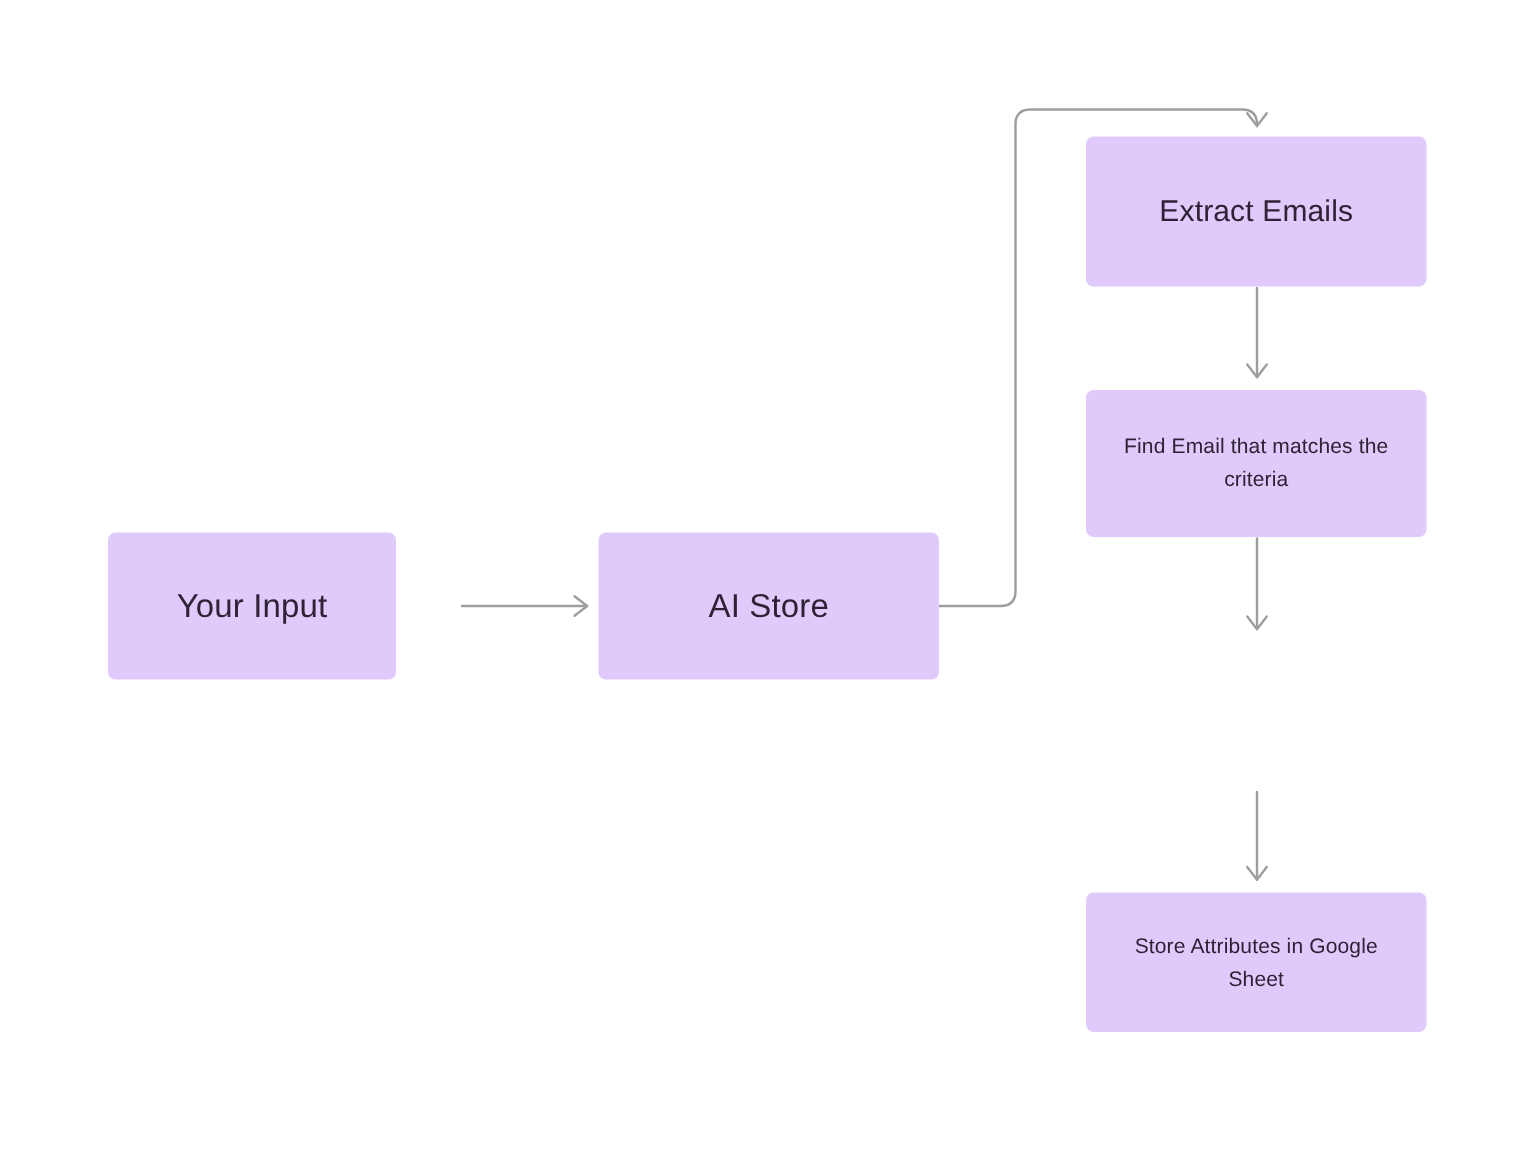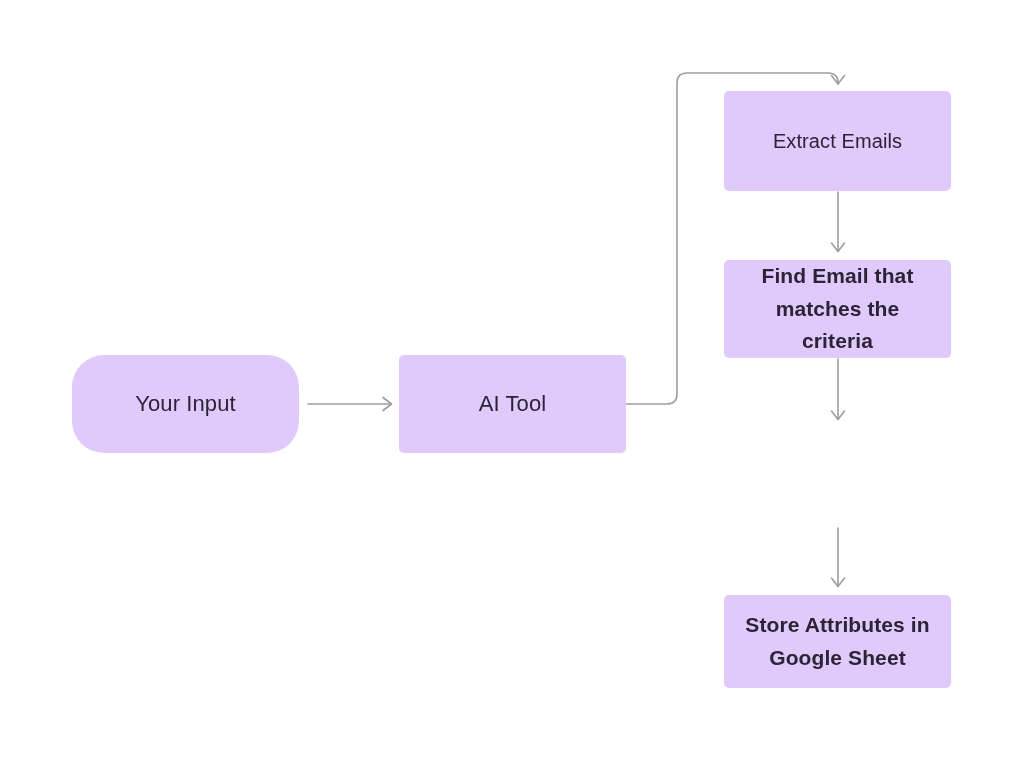--- a/index.html
+++ b/index.html
@@ -46,22 +46,22 @@
     letter-spacing: 0.1px;
     text-align: center;
   }
   .size-lg .node-label {
     font-size: 22px;
   }
   .size-md .node-label {
     font-size: 20px;
   }
   .size-sm .node-label {
-    font-size: 21px;
-    font-weight: 700;
+    font-size: 14px;
+    font-weight: 400;
     line-height: 1.55;
   }
 </style>
 </head>
 <body>
 
 <div id="canvas">
 
   <svg id="edge-layer" viewBox="0 0 1024 767" width="1024" height="767" xmlns="http://www.w3.org/2000/svg">
     <g fill="none" stroke="#9E9E9E" stroke-width="1.6" stroke-linecap="round" stroke-linejoin="round">
@@ -87,26 +87,26 @@
       </g>
 
       <g>
         <path d="M 838 528 L 838 586"></path>
         <path d="M 831.5 578 L 838 586.5 L 844.5 578"></path>
       </g>
 
     </g>
   </svg>
 
-  <div class="node size-lg" style="left:72px; top:355px; width:227px; height:98px;border-radius:32px;">
+  <div class="node size-lg" style="left:72px; top:355px; width:192px; height:98px;">
     <span class="node-label">Your Input</span>
   </div>
 
   <div class="node size-lg" style="left:399px; top:355px; width:227px; height:98px;">
-    <span class="node-label">AI Tool</span>
+    <span class="node-label">AI Store</span>
   </div>
 
   <div class="node size-md" style="left:724px; top:91px; width:227px; height:100px;">
     <span class="node-label">Extract Emails</span>
   </div>
 
   <div class="node size-sm" style="left:724px; top:260px; width:227px; height:98px;">
     <span class="node-label">Find Email that matches the criteria</span>
   </div>
 

